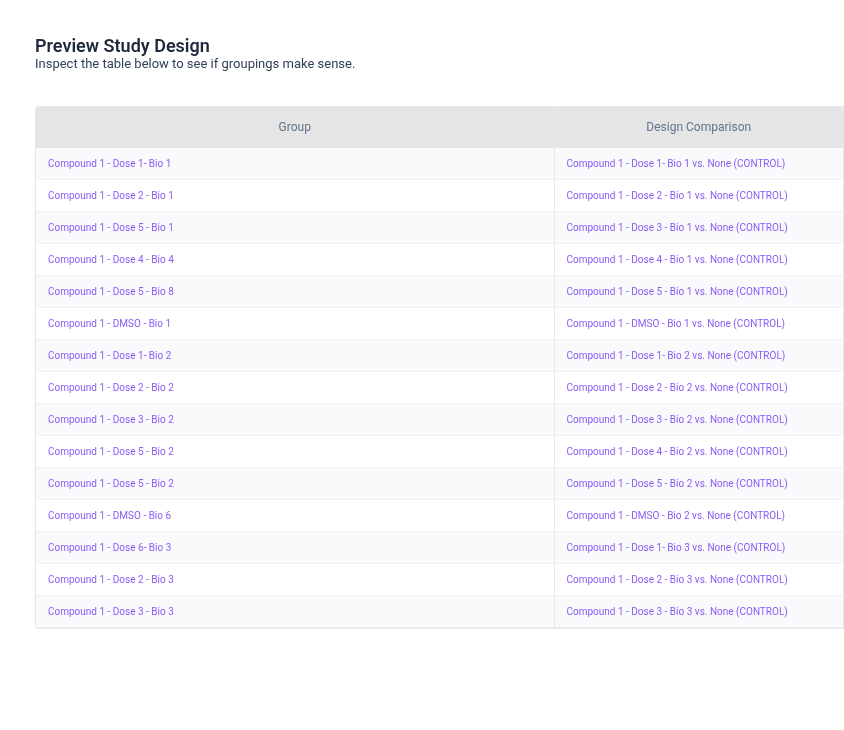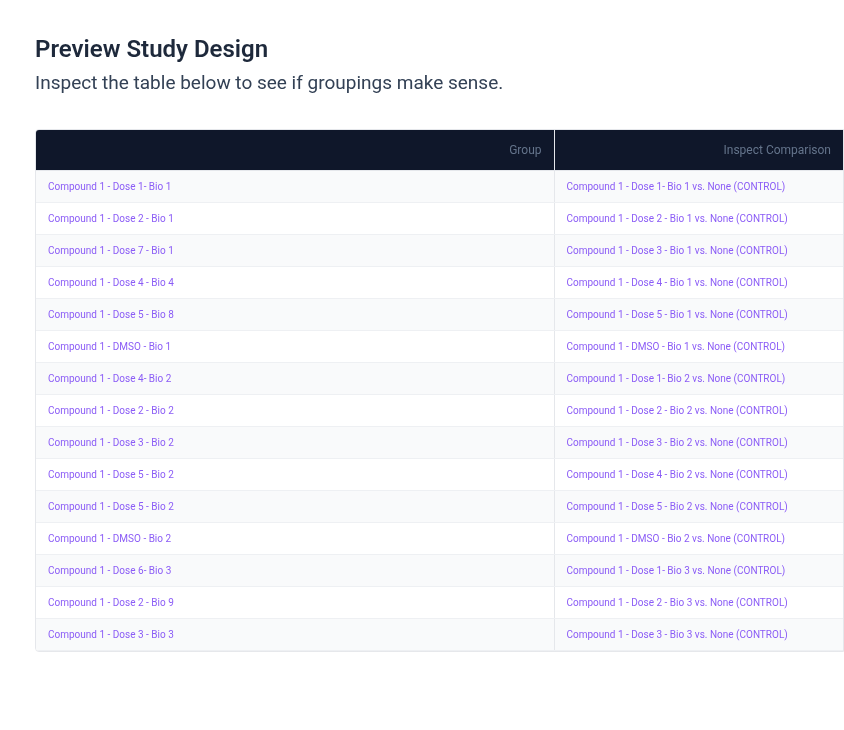--- a/index.html
+++ b/index.html
@@ -11,49 +11,48 @@
       font-family: -apple-system, BlinkMacSystemFont, "Segoe UI", Roboto, Helvetica, Arial, sans-serif;
       background: #ffffff;
       color: #1e293b;
       padding: 35px 0 0 35px;
       width: 844px;
       height: 730px;
       overflow: hidden;
       position: relative;
     }
     .page-title {
-      font-size: 24px;
+      font-size: 18px;
       font-weight: 600;
       color: #1e293b;
-      margin-bottom: 8px;
     }
     .page-subtitle {
-      font-size: 19px;
+      font-size: 13px;
       color: #334155;
       margin-bottom: 35px;
     }
     .table-container {
       border: 1px solid #e5e7eb;
       border-radius: 4px 0 0 4px;
       overflow: hidden;
       width: 809px;
     }
     table {
       width: 100%;
       border-collapse: collapse;
       table-layout: fixed;
     }
     thead th {
-      text-align: right;
+      text-align: center;
       font-weight: 400;
       font-size: 12px;
       color: #64748b;
       padding: 13px 12px;
       border-bottom: 1px solid #e5e7eb;
-      background: #0f172a;
+      background: #e5e5e5;
       white-space: nowrap;
       overflow: hidden;
       text-overflow: clip;
     }
     thead th:first-child {
       width: 518px;
     }
     thead th:nth-child(2) {
       border-left: 1px solid #e5e7eb;
     }
@@ -89,78 +88,78 @@
 <body>
 
 <h1 class="page-title">Preview Study Design</h1>
 <p class="page-subtitle">Inspect the table below to see if groupings make sense.</p>
 
 <div class="table-container">
   <table>
     <thead>
       <tr>
         <th>Group</th>
-        <th>Inspect Comparison</th>
+        <th>Design Comparison</th>
       </tr>
     </thead>
     <tbody id="table-body">
     <tr>
           <td>Compound 1 - Dose 1- Bio 1</td>
           <td>Compound 1 - Dose 1- Bio 1 vs. None (CONTROL)</td>
         </tr>
         <tr>
           <td>Compound 1 - Dose 2 - Bio 1</td>
           <td>Compound 1 - Dose 2 - Bio 1 vs. None (CONTROL)</td>
         </tr>
         <tr>
-          <td>Compound 1 - Dose 7 - Bio 1</td>
+          <td>Compound 1 - Dose 5 - Bio 1</td>
           <td>Compound 1 - Dose 3 - Bio 1 vs. None (CONTROL)</td>
         </tr>
         <tr>
           <td>Compound 1 - Dose 4  - Bio 4</td>
           <td>Compound 1 - Dose 4  - Bio 1 vs. None (CONTROL)</td>
         </tr>
         <tr>
           <td>Compound 1 - Dose 5 - Bio 8</td>
           <td>Compound 1 - Dose 5 - Bio 1 vs. None (CONTROL)</td>
         </tr>
         <tr>
           <td>Compound 1 - DMSO - Bio 1</td>
           <td>Compound 1 - DMSO - Bio 1 vs. None (CONTROL)</td>
         </tr>
         <tr>
-          <td>Compound 1 - Dose 4- Bio 2</td>
+          <td>Compound 1 - Dose 1- Bio 2</td>
           <td>Compound 1 - Dose 1- Bio 2 vs. None (CONTROL)</td>
         </tr>
         <tr>
           <td>Compound 1 - Dose 2 - Bio 2</td>
           <td>Compound 1 - Dose 2 - Bio 2 vs. None (CONTROL)</td>
         </tr>
         <tr>
           <td>Compound 1 - Dose 3 - Bio 2</td>
           <td>Compound 1 - Dose 3 - Bio 2 vs. None (CONTROL)</td>
         </tr>
         <tr>
           <td>Compound 1 - Dose 5  - Bio 2</td>
           <td>Compound 1 - Dose 4  - Bio 2 vs. None (CONTROL)</td>
         </tr>
         <tr>
           <td>Compound 1 - Dose 5 - Bio 2</td>
           <td>Compound 1 - Dose 5 - Bio 2 vs. None (CONTROL)</td>
         </tr>
         <tr>
-          <td>Compound 1 - DMSO - Bio 2</td>
+          <td>Compound 1 - DMSO - Bio 6</td>
           <td>Compound 1 - DMSO - Bio 2 vs. None (CONTROL)</td>
         </tr>
         <tr>
           <td>Compound 1 - Dose 6- Bio 3</td>
           <td>Compound 1 - Dose 1- Bio 3 vs. None (CONTROL)</td>
         </tr>
         <tr>
-          <td>Compound 1 - Dose 2 - Bio 9</td>
+          <td>Compound 1 - Dose 2 - Bio 3</td>
           <td>Compound 1 - Dose 2 - Bio 3 vs. None (CONTROL)</td>
         </tr>
         <tr>
           <td>Compound 1 - Dose 3 - Bio 3</td>
           <td>Compound 1 - Dose 3 - Bio 3 vs. None (CONTROL)</td>
         </tr>
       </tbody>
   </table>
 </div>
 

